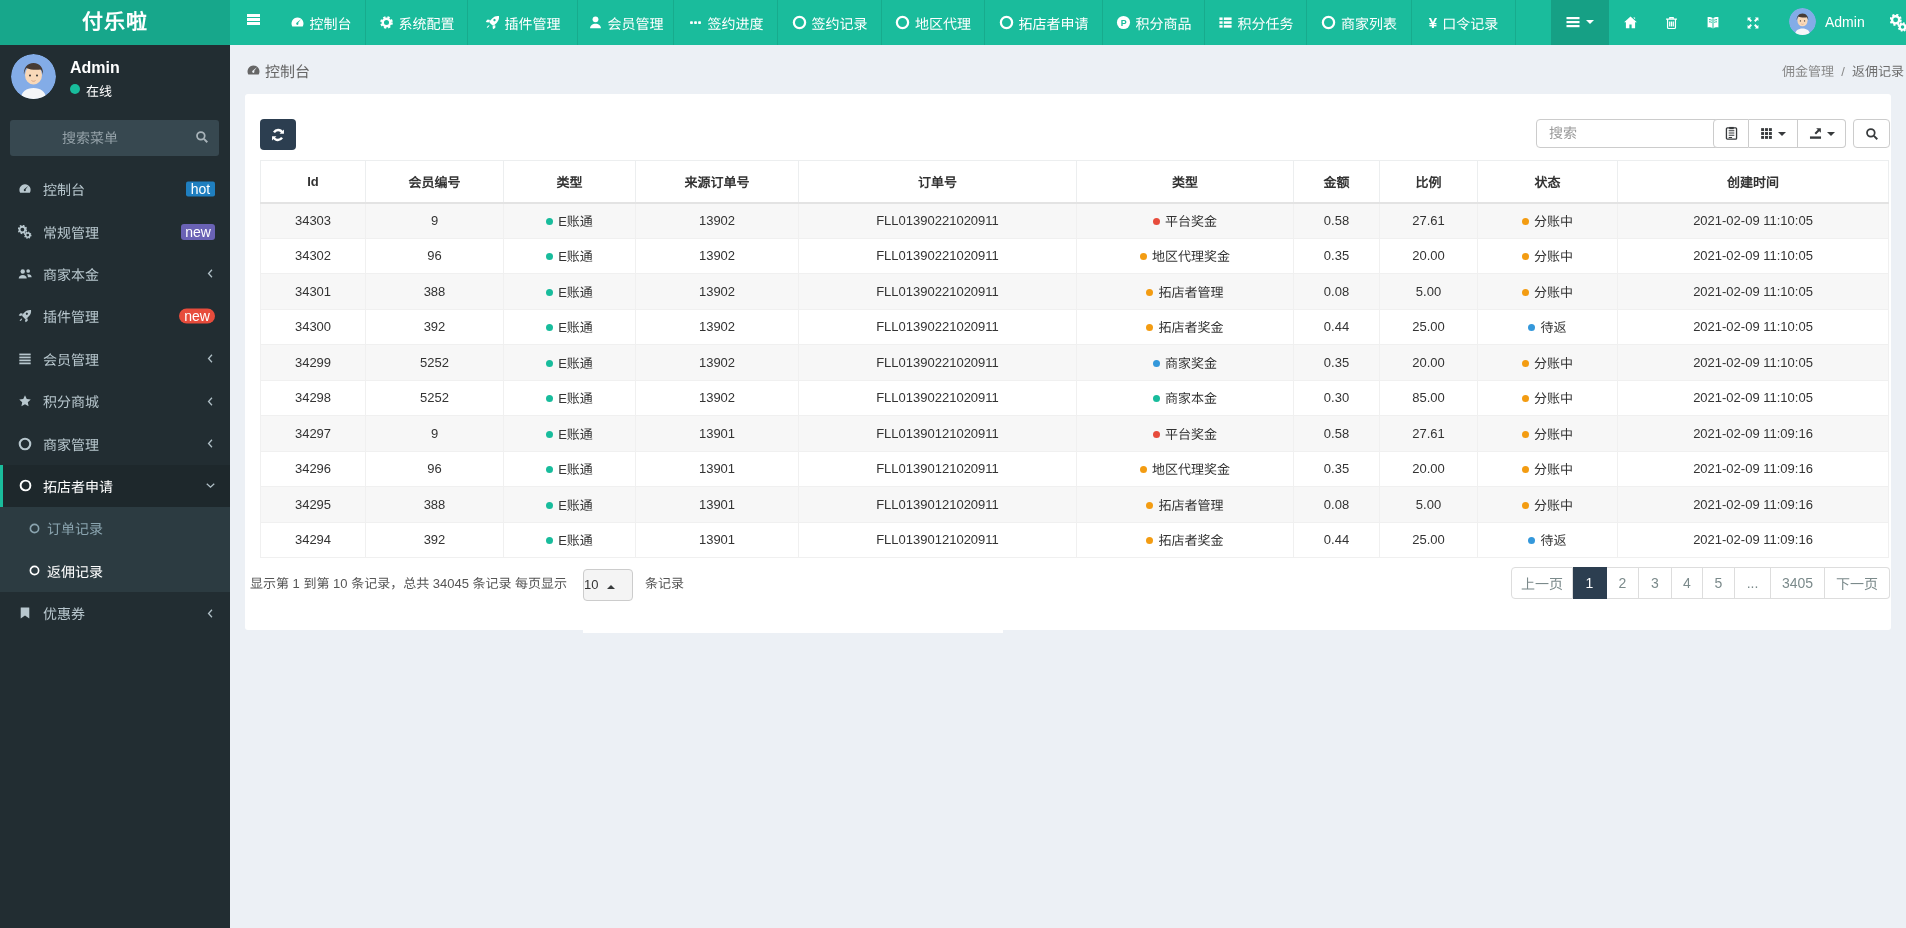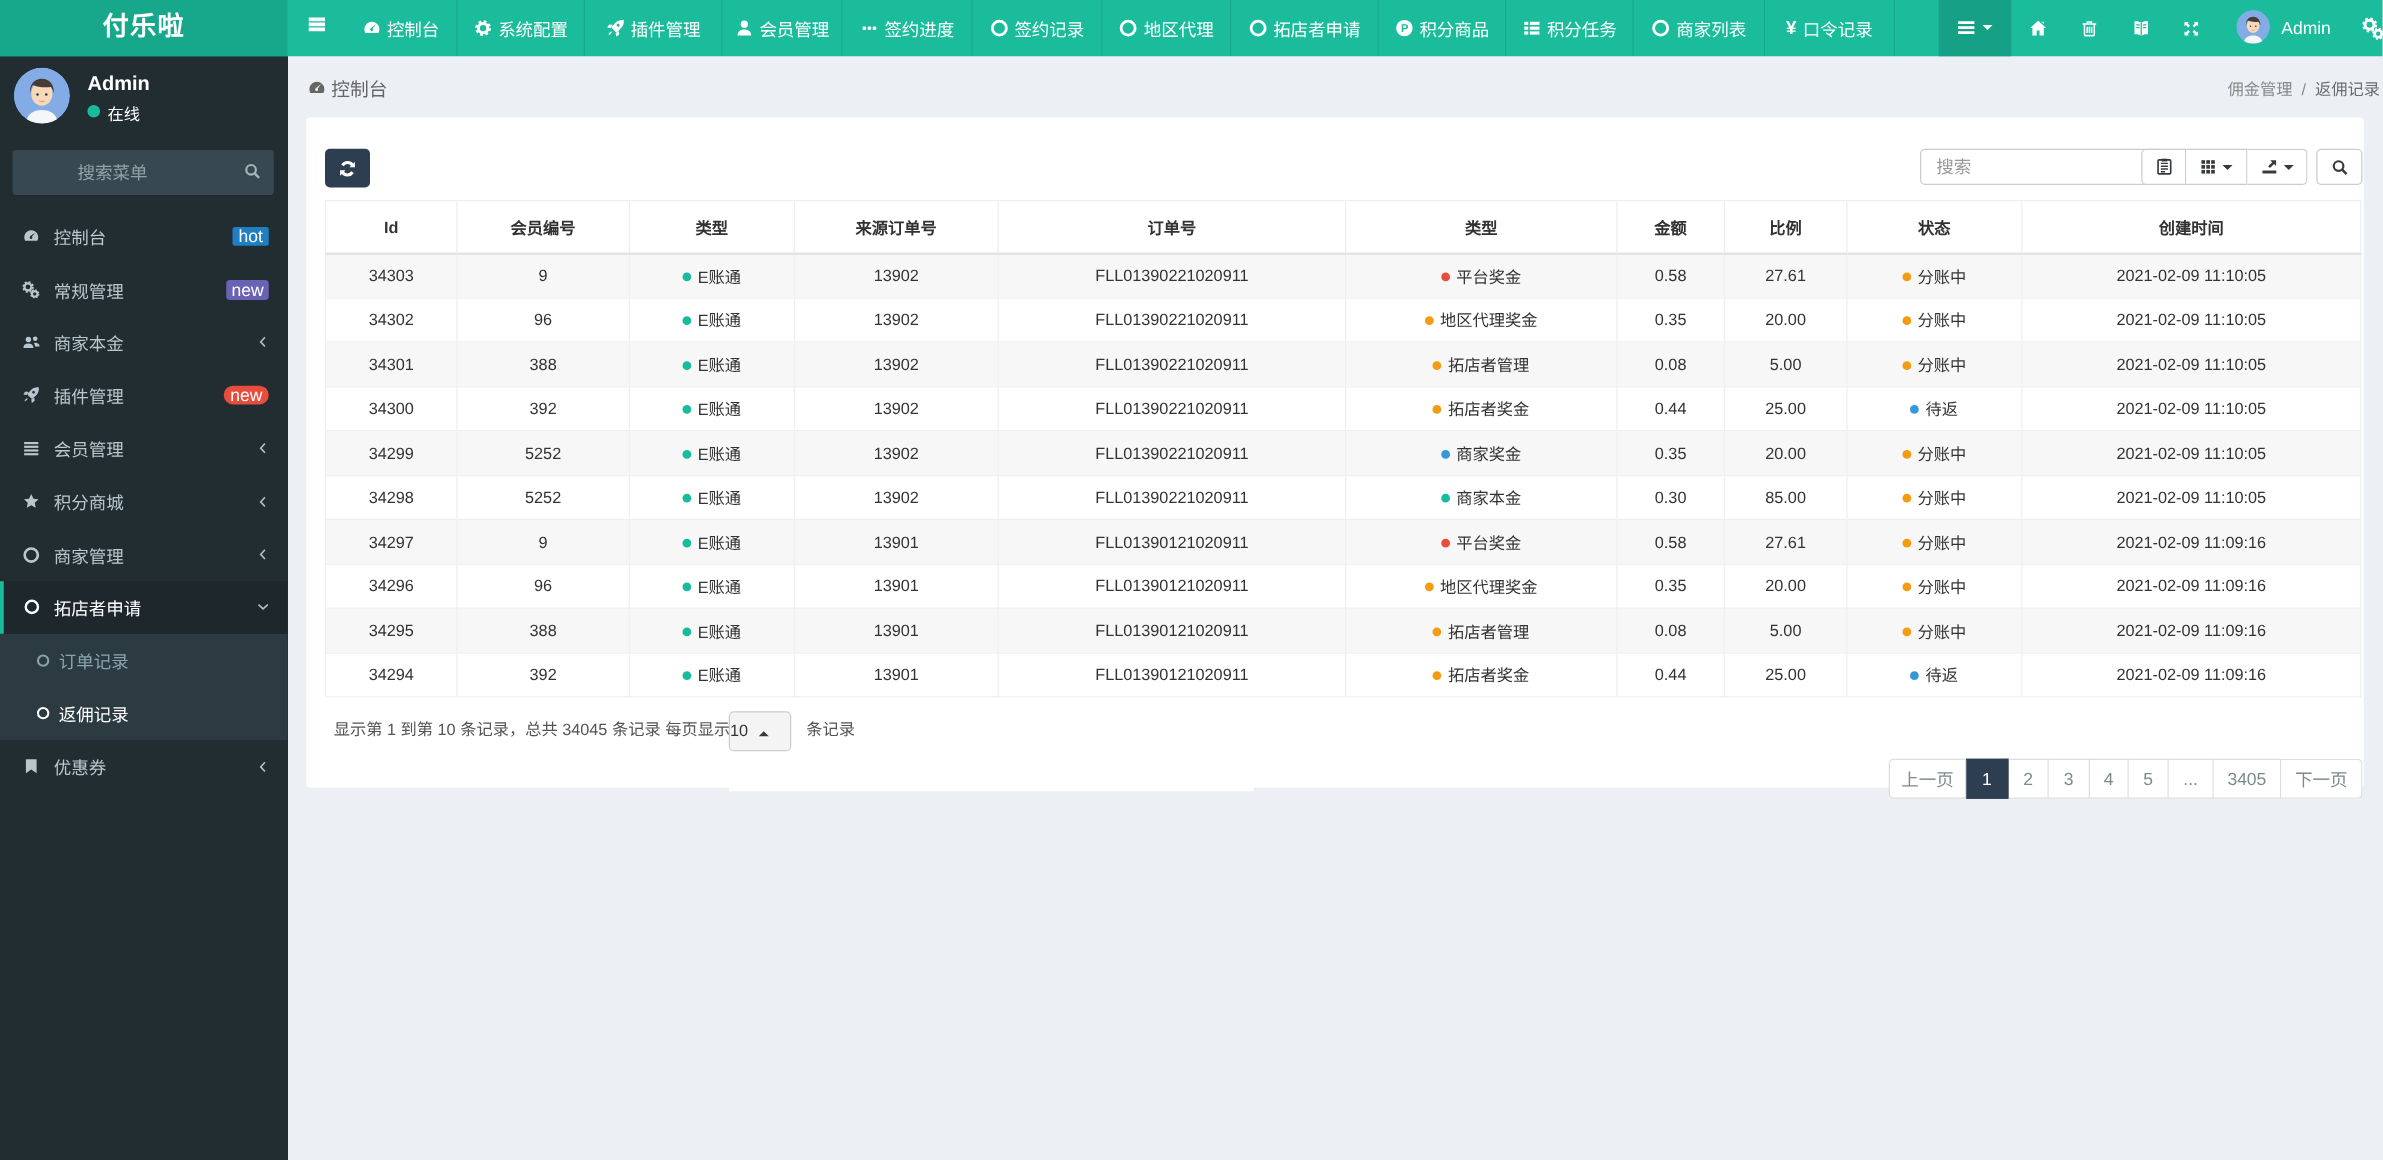--- a/index.html
+++ b/index.html
@@ -67,24 +67,24 @@
 table.grid { position:absolute; left:15px; top:66px; width:1629px; border-collapse:collapse; table-layout:fixed; font-size:13px; }
 .grid th { height:42px; font-weight:bold; text-align:center; border:1px solid #eceeef; border-bottom:2px solid #e3e3e3; color:#333; }
 .grid td { height:35.5px; text-align:center; border:1px solid #f0f0f0; color:#333; padding:0; }
 .grid tr.odd td { background:#f7f7f7; }
 .dot { display:inline-block; width:7px; height:7px; border-radius:50%; margin-right:5px; vertical-align:middle; position:relative; top:-1px; }
 .c-green { color:#18bc9c; } .c-green .dot { background:#18bc9c; }
 .c-red { color:#e74c3c;margin-top:36px; } .c-red .dot { background:#e74c3c; }
 .c-orange { color:#f39c12; } .c-orange .dot { background:#f39c12; }
 .c-blue { color:#3498db; } .c-blue .dot { background:#3498db; }
 
-.foot-left { position:absolute; left:22px; top:474px; height:32px; line-height:32px; font-size:13px; color:#555; white-space:nowrap;text-align:center; }
+.foot-left { position:absolute; left:5px; top:474px; height:32px; line-height:32px; font-size:13px; color:#555; white-space:nowrap;text-align:center; }
 .pgsize { position:absolute; left:338px; top:475px; width:50px; height:32px; border:1px solid #ccc; border-radius:4px; background:#f4f4f4; text-align:left; line-height:30px; font-size:13px; color:#333; }
 .foot-rec { position:absolute; left:400px; top:474px; height:32px; line-height:32px; font-size:13px; color:#555; }
-.pagination { position:absolute; right:1px; top:473px; display:flex; height:32px; font-size:14px;margin-top:40px; }
+.pagination { position:absolute; right:1px; top:473px; display:flex; height:32px; font-size:14px; }
 .pg { border:1px solid #ddd; border-left:none; background:#fff; color:#7b8a8b; display:flex; align-items:center; justify-content:center; }
 .pg:first-child { border-left:1px solid #ddd; border-radius:4px 0 0 4px; }
 .pg:last-child { border-radius:0 4px 4px 0; }
 .pg.active { background:#2c3e50; border-color:#2c3e50; color:#fff; }
 .under-strip { position:absolute; left:338px; top:536px; width:420px; height:3px; background:#fff; }
 </style>
 </head>
 <body>
 
 <div class="topbar">

